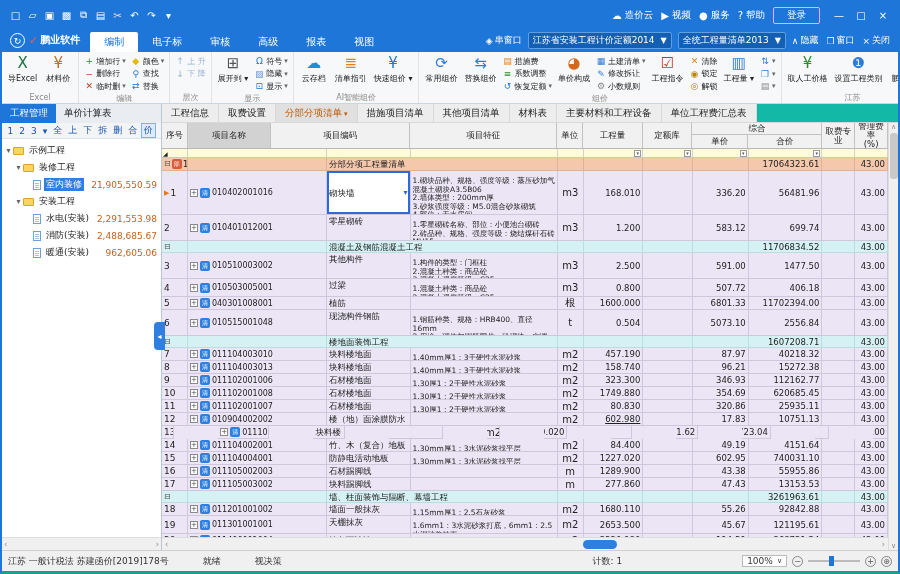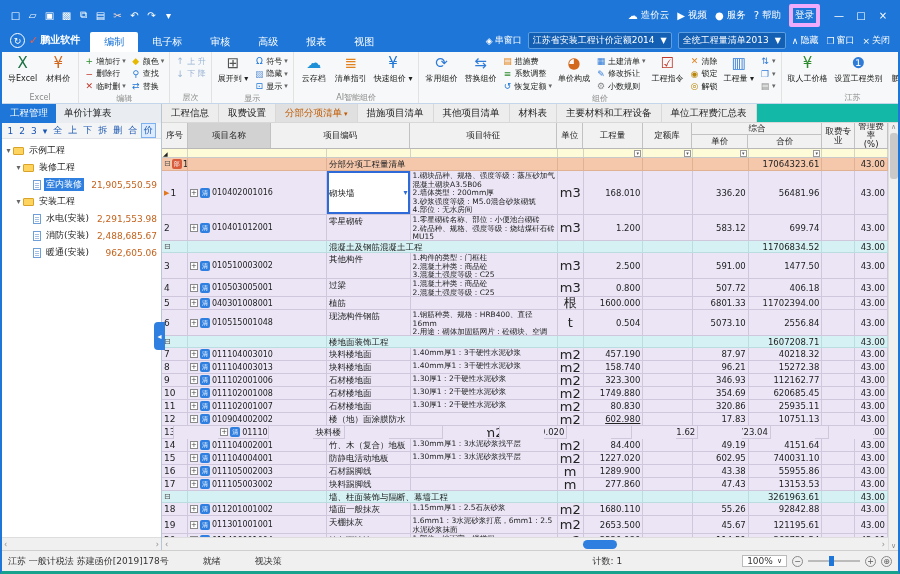--- a/index.html
+++ b/index.html
@@ -9,21 +9,21 @@
 
   
   .titlebar { height:26px; background:#1e76d8; display:flex; align-items:center; color:#fff; position:relative; flex:0 0 auto; }
   .qicons { display:flex; gap:2px; padding-left:6px; z-index:2; }
   .qicon { width:15px; height:16px; display:flex; align-items:center; justify-content:center; font-size:10px; color:#fff; cursor:default; }
   .qicon.red { color:#ffd9c9; }
   .title-center { position:absolute; left:0; right:0; text-align:center; font-size:10px; color:#fff; pointer-events:none; }
   .t-actions { margin-left:auto; display:flex; align-items:center; gap:8px; padding-right:4px; z-index:2; font-size:9.5px; }
   .t-action { display:flex; align-items:center; gap:3px; }
   .t-action .ic { font-size:10px; }
-  .login-btn { border:4px solid #f0abfc; border-radius:2px; padding:1px 2px; }
+  .login-btn { border:1px solid #f0abfc; border-radius:2px; padding:1px 13px; }
   .winctl { display:flex; }
   .winctl span { width:22px; text-align:center; font-size:10px; }
 
   
   .menubar { height:24px; background:#1e76d8; display:flex; align-items:flex-end; color:#fff; flex:0 0 auto; position:relative; }
   .logo-circ { width:15px; height:15px; border:1.5px solid #fff; border-radius:50%; margin:0 4px 4px 8px; display:flex; align-items:center; justify-content:center; font-size:9px; }
   .brand { display:flex; align-items:center; gap:2px; font-size:10px; font-weight:bold; margin:0 10px 5px 0; }
   .brand .swoosh { color:#ff5a3c; font-size:11px; }
   .mtabs { display:flex; height:20px; }
   .mtab { padding:3px 14px 0 14px; font-size:10px; }
@@ -99,22 +99,22 @@
   .row { display:flex; overflow:hidden; }
   .cell { border-right:1px solid #cfc8dc; border-bottom:1px solid #cfc8dc; overflow:hidden; padding:0 2px; display:flex; align-items:flex-start; }
   .row-item { background:#ebe5f5; }
   .row-root { background:#f5c8ac; }
   .row-root .cell { border-color:#e0b193; }
   .row-sec { background:#d5f1f3; }
   .row-sec .cell { border-color:#b9dde0; }
   .c-num { justify-content:flex-start; align-items:center; gap:1px; }
   .c-code { gap:2px; align-items:center; font-size:8px; white-space:nowrap; }
   .c-name { font-size:8.5px; line-height:10px; padding-top:1px; }
-  .c-feat { font-size:7.5px; line-height:8.5px; white-space:pre-line; padding-top:1px; }
-  .c-unit { justify-content:center; align-items:center; font-size:13px; }
+  .c-feat { font-size:7.5px; line-height:8.5px; white-space:pre-line; padding-top:6px; }
+  .c-unit { justify-content:center; align-items:center; font-size:10px; }
   .c-r { justify-content:flex-end; align-items:center; font-size:8.5px; }
   .expander { width:8px; height:8px; border:1px solid #8a8a8a; background:#fff; font-size:7px; line-height:6px; text-align:center; color:#444; flex:0 0 auto; }
   .doc-ic { width:10px; height:10px; background:#2f7fe0; border-radius:2px; color:#fff; font-size:6px; line-height:10px; text-align:center; flex:0 0 auto; }
   .doc-ic.red { background:#d85c3c; }
   .rowmark { color:#e07820; font-size:7px; }
   .sel-name { background:#fff !important; box-shadow:inset 0 0 0 2px #2f6bd8; position:relative; }
   .sel-name .chev { position:absolute; right:2px; top:50%; transform:translateY(-50%); color:#2f6bd8; font-size:8px; }
   .minus-ic { font-size:8px; color:#555; line-height:8px; }
   
   .vscroll { width:10px; flex:0 0 auto; background:#f0f0f0; border-left:1px solid #ddd; display:flex; flex-direction:column; align-items:center; font-size:7px; color:#888; }

